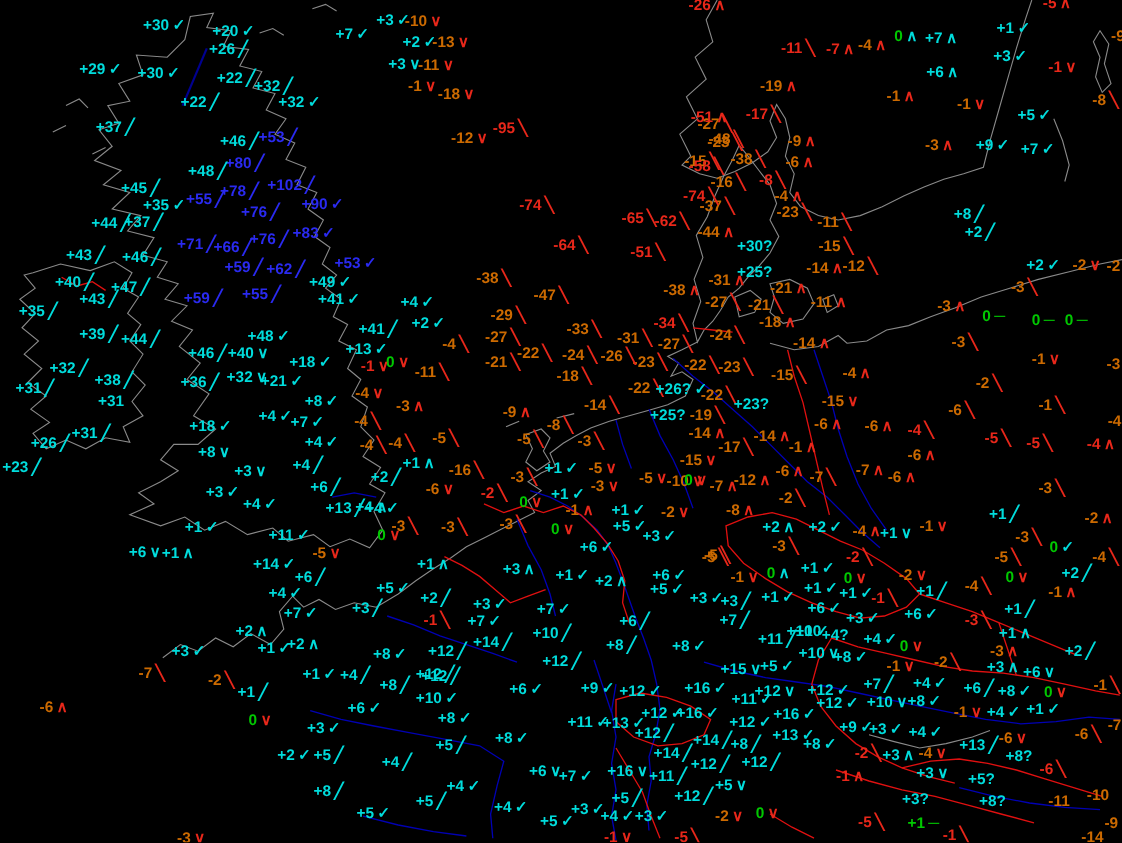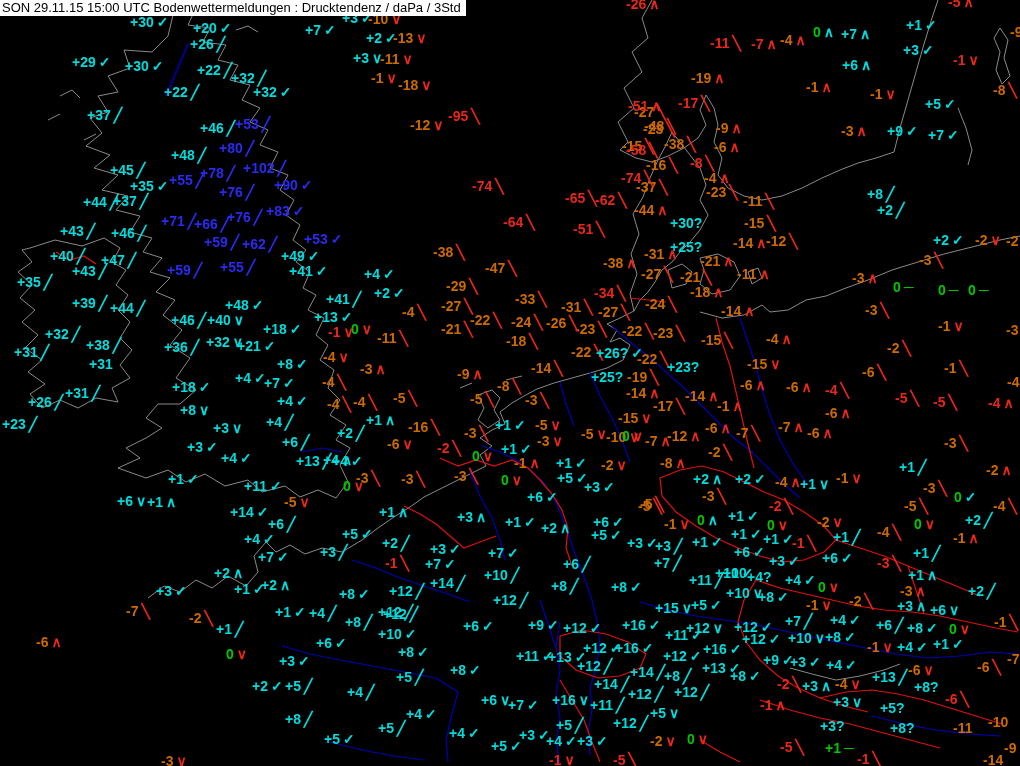--- a/index.html
+++ b/index.html
@@ -81,21 +81,21 @@
       <div class="station" style="left: 190px; top: 36px;"><span class="v cc">+26</span><span class="sym cc">╱</span></div>
       <div class="station" style="left: 72px; top: 54px;"><span class="v cc">+29</span><span class="sym cc">✓</span></div>
       <div class="station" style="left: 125px; top: 58px;"><span class="v cc">+30</span><span class="sym cc">✓</span></div>
       <div class="station" style="left: 197px; top: 62px;"><span class="v cc">+22</span><span class="sym cc">╱</span></div>
       <div class="station" style="left: 231px; top: 70px;"><span class="v cc">+32</span><span class="sym cc">╱</span></div>
       <div class="station" style="left: 253px; top: 84px;"><span class="v cc">+32</span><span class="sym cc">✓</span></div>
       <div class="station" style="left: 164px; top: 84px;"><span class="v cc">+22</span><span class="sym cc">╱</span></div>
       <div class="station" style="left: 87px; top: 107px;"><span class="v cc">+37</span><span class="sym cc">╱</span></div>
       <div class="station" style="left: 200px; top: 120px;"><span class="v cc">+46</span><span class="sym cc">╱</span></div>
       <div class="station" style="left: 235px; top: 116px;"><span class="v cb">+53</span><span class="sym cb">╱</span></div>
-      <div class="station" style="left: 219px; top: 140px;"><span class="v cb">+80</span><span class="sym cb">╱</span></div>
+      <div class="station" style="left: 205px; top: 140px;"><span class="v cb">+80</span><span class="sym cb">╱</span></div>
       <div class="station" style="left: 171px; top: 147px;"><span class="v cc">+48</span><span class="sym cc">╱</span></div>
       <div class="station" style="left: 110px; top: 162px;"><span class="v cc">+45</span><span class="sym cc">╱</span></div>
       <div class="station" style="left: 200px; top: 165px;"><span class="v cb">+78</span><span class="sym cb">╱</span></div>
       <div class="station" style="left: 243px; top: 160px;"><span class="v cb">+102</span><span class="sym cb">╱</span></div>
       <div class="station" style="left: 130px; top: 178px;"><span class="v cc">+35</span><span class="sym cc">✓</span></div>
       <div class="station" style="left: 169px; top: 172px;"><span class="v cb">+55</span><span class="sym cb">╱</span></div>
       <div class="station" style="left: 274px; top: 177px;"><span class="v cb">+90</span><span class="sym cb">✓</span></div>
       <div class="station" style="left: 219px; top: 184px;"><span class="v cb">+76</span><span class="sym cb">╱</span></div>
       <div class="station" style="left: 83px; top: 194px;"><span class="v cc">+44</span><span class="sym cc">╱</span></div>
       <div class="station" style="left: 113px; top: 193px;"><span class="v cc">+37</span><span class="sym cc">╱</span></div>
@@ -500,17 +500,14 @@
       <div class="station" style="left: 628px; top: 98px;"><span class="v cr">-51</span><span class="sym cr">∧</span></div>
       <div class="station" style="left: 644px; top: 118px;"><span class="v co">-48</span><span class="sym cr">╲</span></div>
       <div class="station" style="left: 626px; top: 142px;"><span class="v cr">-58</span><span class="sym cr">╲</span></div>
       <div class="station" style="left: 664px; top: 136px;"><span class="v co">-38</span><span class="sym cr">╲</span></div>
       <div class="station" style="left: 621px; top: 170px;"><span class="v cr">-74</span><span class="sym cr">╲</span></div>
       <div class="station" style="left: 634px; top: 202px;"><span class="v co">-44</span><span class="sym cr">∧</span></div>
       <div class="station" style="left: 670px; top: 215px;"><span class="v cc">+30?</span></div>
       <div class="station" style="left: 670px; top: 239px;"><span class="v cc">+25?</span></div>
     </div>
 
-  <div id="title-bar">
-    <span>SON 29.11.15 15:00 UTC  Bodenwettermeldungen :  Drucktendenz / daPa / 3Std</span>
-  </div>
 
 </div>
 
 </body></html>

